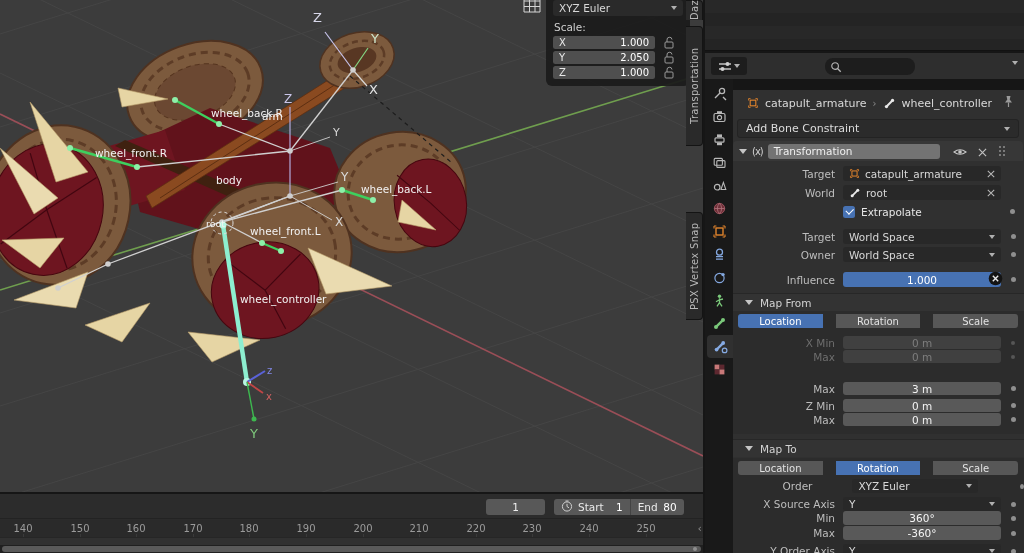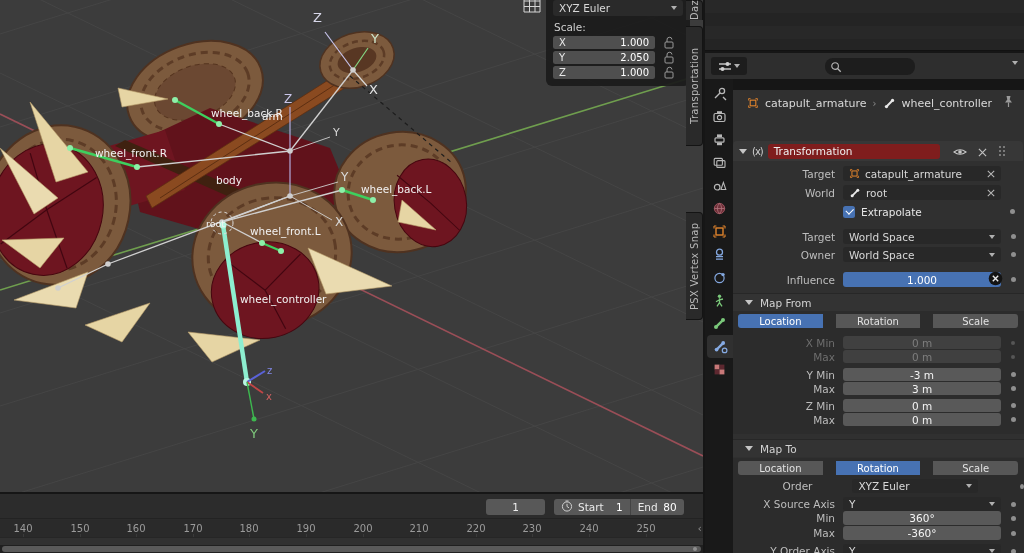--- a/index.html
+++ b/index.html
@@ -61,21 +61,21 @@
   .subbg{position:absolute;left:0;right:0;background:#2c2c2c;}
 
   .breadcrumb{position:absolute;left:0;top:0;right:0;height:26px;display:flex;align-items:center;padding:0 10px 0 14px;color:#d9d9d9;font-size:11px;gap:6px;}
   .breadcrumb .sep{color:#8a8a8a;font-size:10px;}
   .bc-pin{margin-left:auto;}
 
   .add-constraint{position:absolute;left:4px;right:5px;top:29px;height:19px;background:#2b2b2b;border:1px solid #232323;border-radius:3px;display:flex;align-items:center;padding:0 8px;color:#dcdcdc;font-size:11px;}
   .add-constraint .grow{flex:1;}
 
   .panel-header{position:absolute;left:0px;right:1px;top:51px;height:20px;background:#373737;border-radius:4px 4px 0 0;display:flex;align-items:center;padding:0 6px;gap:5px;}
-  .cname{width:172px;height:15px;background:#7f1d1d;border-radius:3px;color:#efefef;font-size:10.5px;display:flex;align-items:center;padding:0 6px;}
+  .cname{width:172px;height:15px;background:#737373;border-radius:3px;color:#efefef;font-size:10.5px;display:flex;align-items:center;padding:0 6px;}
   .cicon{color:#cfcfcf;font-size:10px;letter-spacing:-1px;}
 
   .prow{position:absolute;left:0;right:0;height:15px;display:flex;align-items:center;}
   .plabel{width:110px;text-align:right;padding-right:8px;color:#bdbdbd;font-size:10.5px;white-space:nowrap;}
   .pfield{width:158px;height:100%;border-radius:3px;position:relative;display:flex;align-items:center;font-size:10.5px;}
   .pfield.num{background:#595959;color:#f4f4f4;justify-content:center;}
   .pfield.num.off{background:#404040;color:#7d7d7d;}
   .pfield.drop{background:#282828;color:#d8d8d8;padding:0 6px;gap:5px;}
   .pfield.drop .grow{flex:1;}
   .pfield.slider{background:#4772b3;color:#fff;justify-content:center;font-size:10.5px;}
@@ -513,20 +513,24 @@
             <circle cx="4" cy="11" r="1.9" fill="#e8e8e8"></circle>
             <circle cx="11" cy="4" r="1.9" fill="#e8e8e8"></circle>
           </svg>
         <span>wheel_controller</span>
         <span class="bc-pin"><svg width="11" height="13" viewBox="0 0 11 13">
               <path d="M3.5 1 h4 l-0.8 3.5 L9 7.5 H2 l2.3 -3 Z" fill="#9a9a9a"></path>
               <line x1="5.5" y1="7.5" x2="5.5" y2="12" stroke="#9a9a9a" stroke-width="1.2"></line>
             </svg></span>
       </div>
 
+      <div class="add-constraint">
+        <span class="grow">Add Bone Constraint</span>
+        <span class="chev"></span>
+      </div>
 
       <div class="panel-header">
         <span class="tri"></span>
         <span class="cicon">(x)</span>
         <span class="cname">Transformation</span>
         <span style="margin-left:8px;"><svg width="14" height="10" viewBox="0 0 14 10">
               <path d="M1 5 Q7 0.4 13 5 Q7 9.6 1 5 Z" fill="none" stroke="#c8c8c8" stroke-width="1.1"></path>
               <circle cx="7" cy="5" r="1.8" fill="#c8c8c8"></circle>
             </svg></span>
         <span style="margin-left:6px;"><svg width="9" height="9" viewBox="0 0 10 10">
@@ -622,25 +626,20 @@
       <div class="prow off" style="top:246px;height:13px;">
         <span class="plabel">X Min</span>
         <div class="pfield num off">0 m</div>
         <span class="dot dim"></span>
       </div>
       <div class="prow off" style="top:260px;height:13px;">
         <span class="plabel">Max</span>
         <div class="pfield num off">0 m</div>
         <span class="dot dim"></span>
       </div>
-      <div class="prow" style="top:278px;height:13px;">
-        <span class="plabel">Y Min</span>
-        <div class="pfield num">-3 m</div>
-        <span class="dot"></span>
-      </div>
       <div class="prow" style="top:292px;height:13px;">
         <span class="plabel">Max</span>
         <div class="pfield num">3 m</div>
         <span class="dot"></span>
       </div>
       <div class="prow" style="top:309px;height:13px;">
         <span class="plabel">Z Min</span>
         <div class="pfield num">0 m</div>
         <span class="dot"></span>
       </div>

